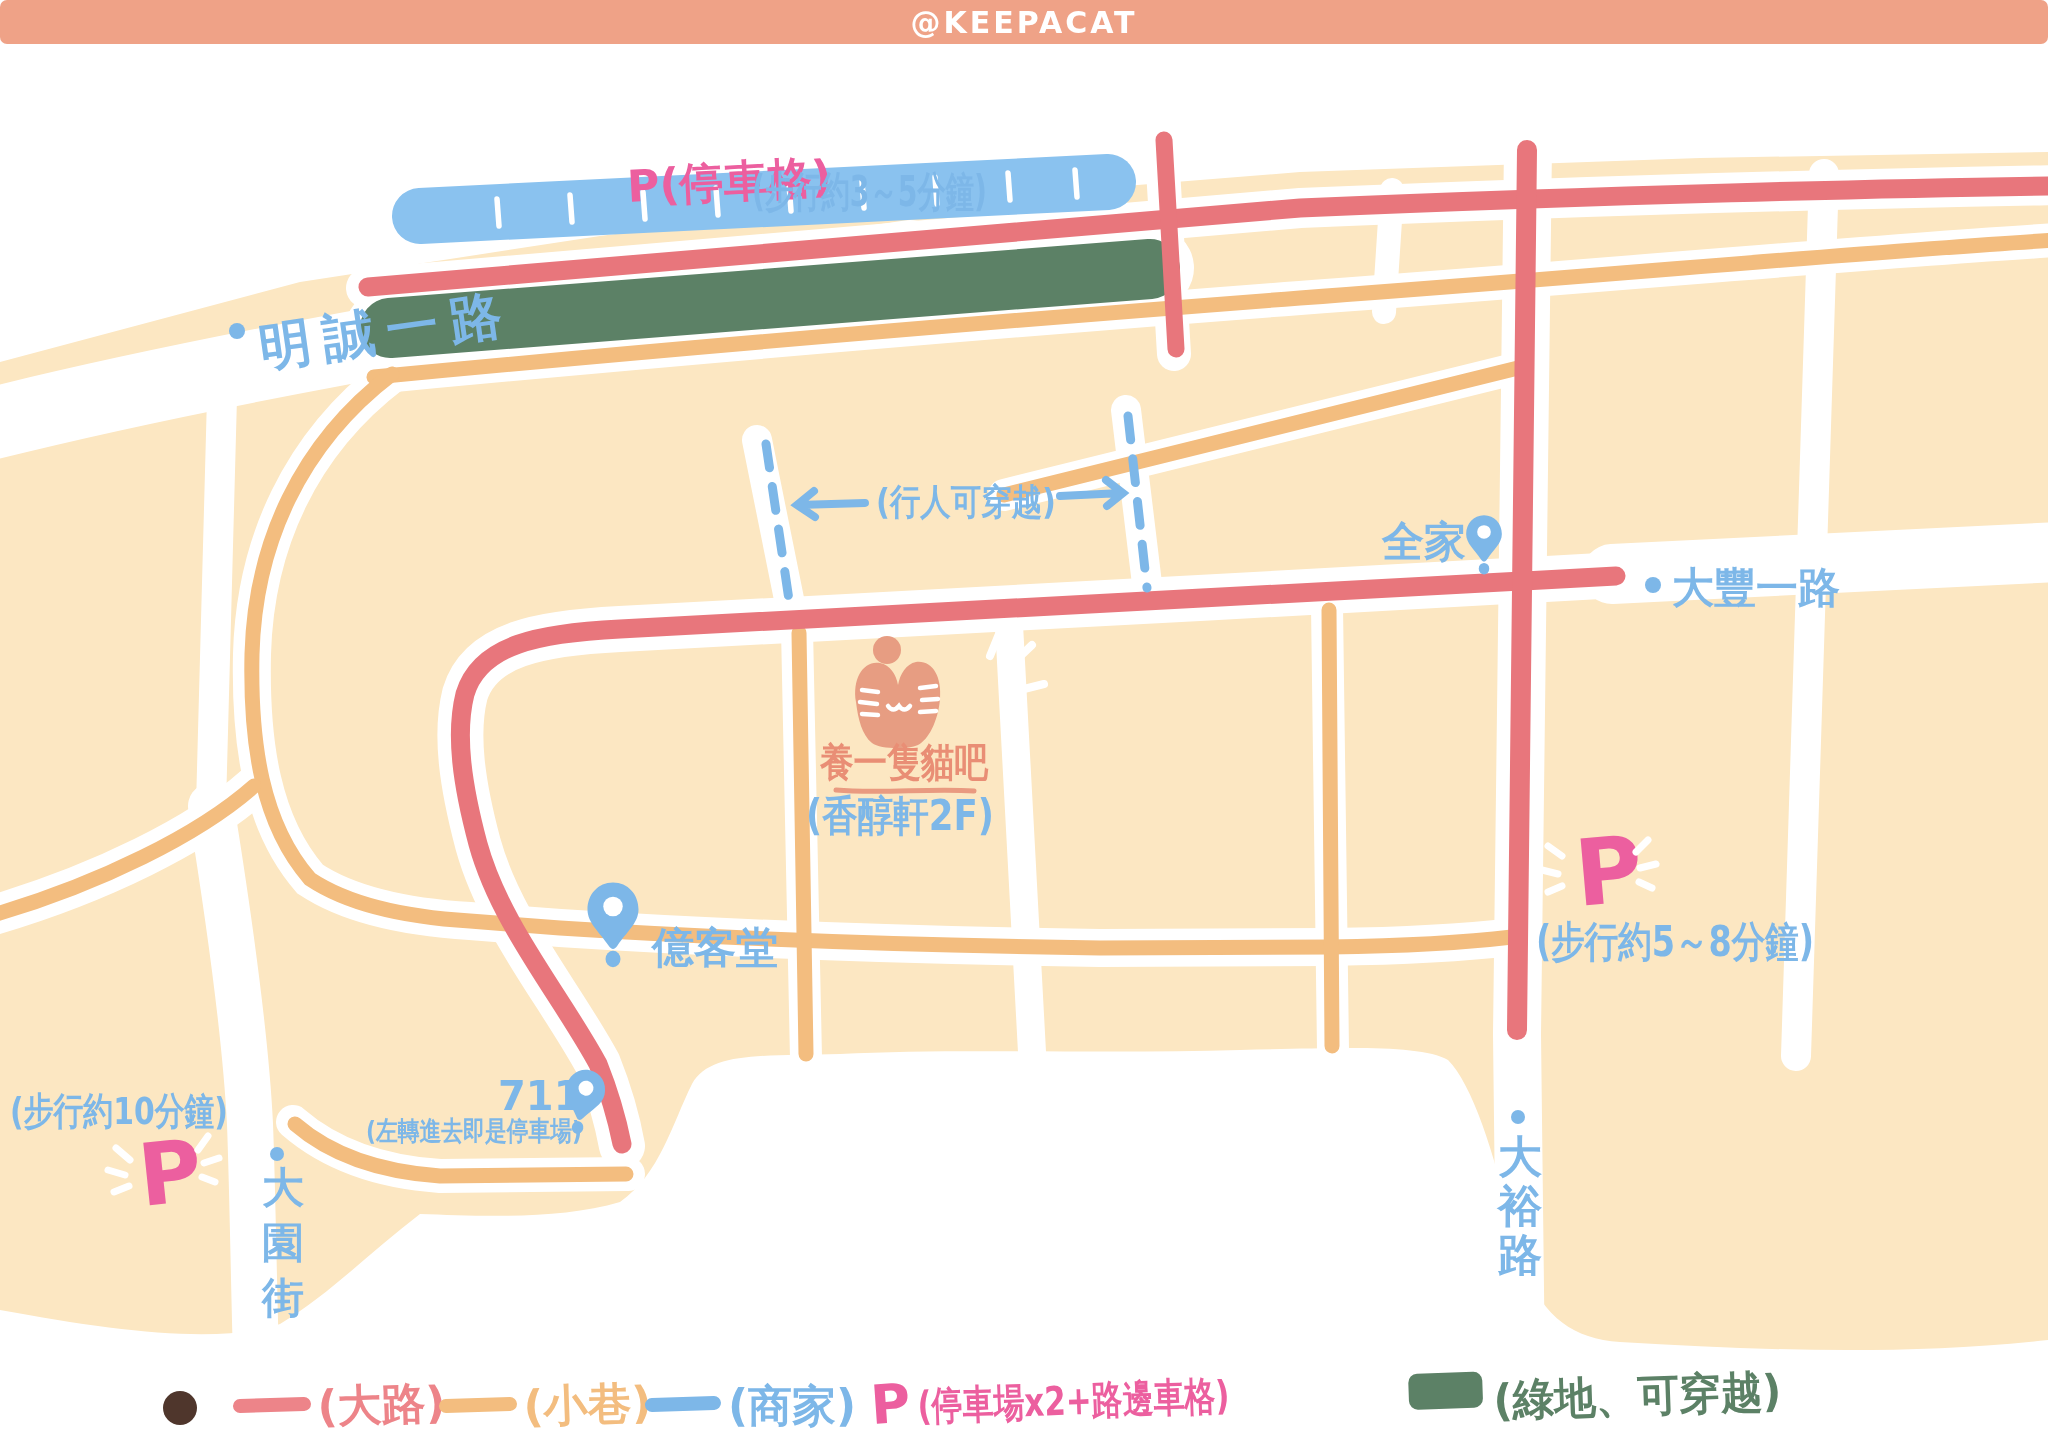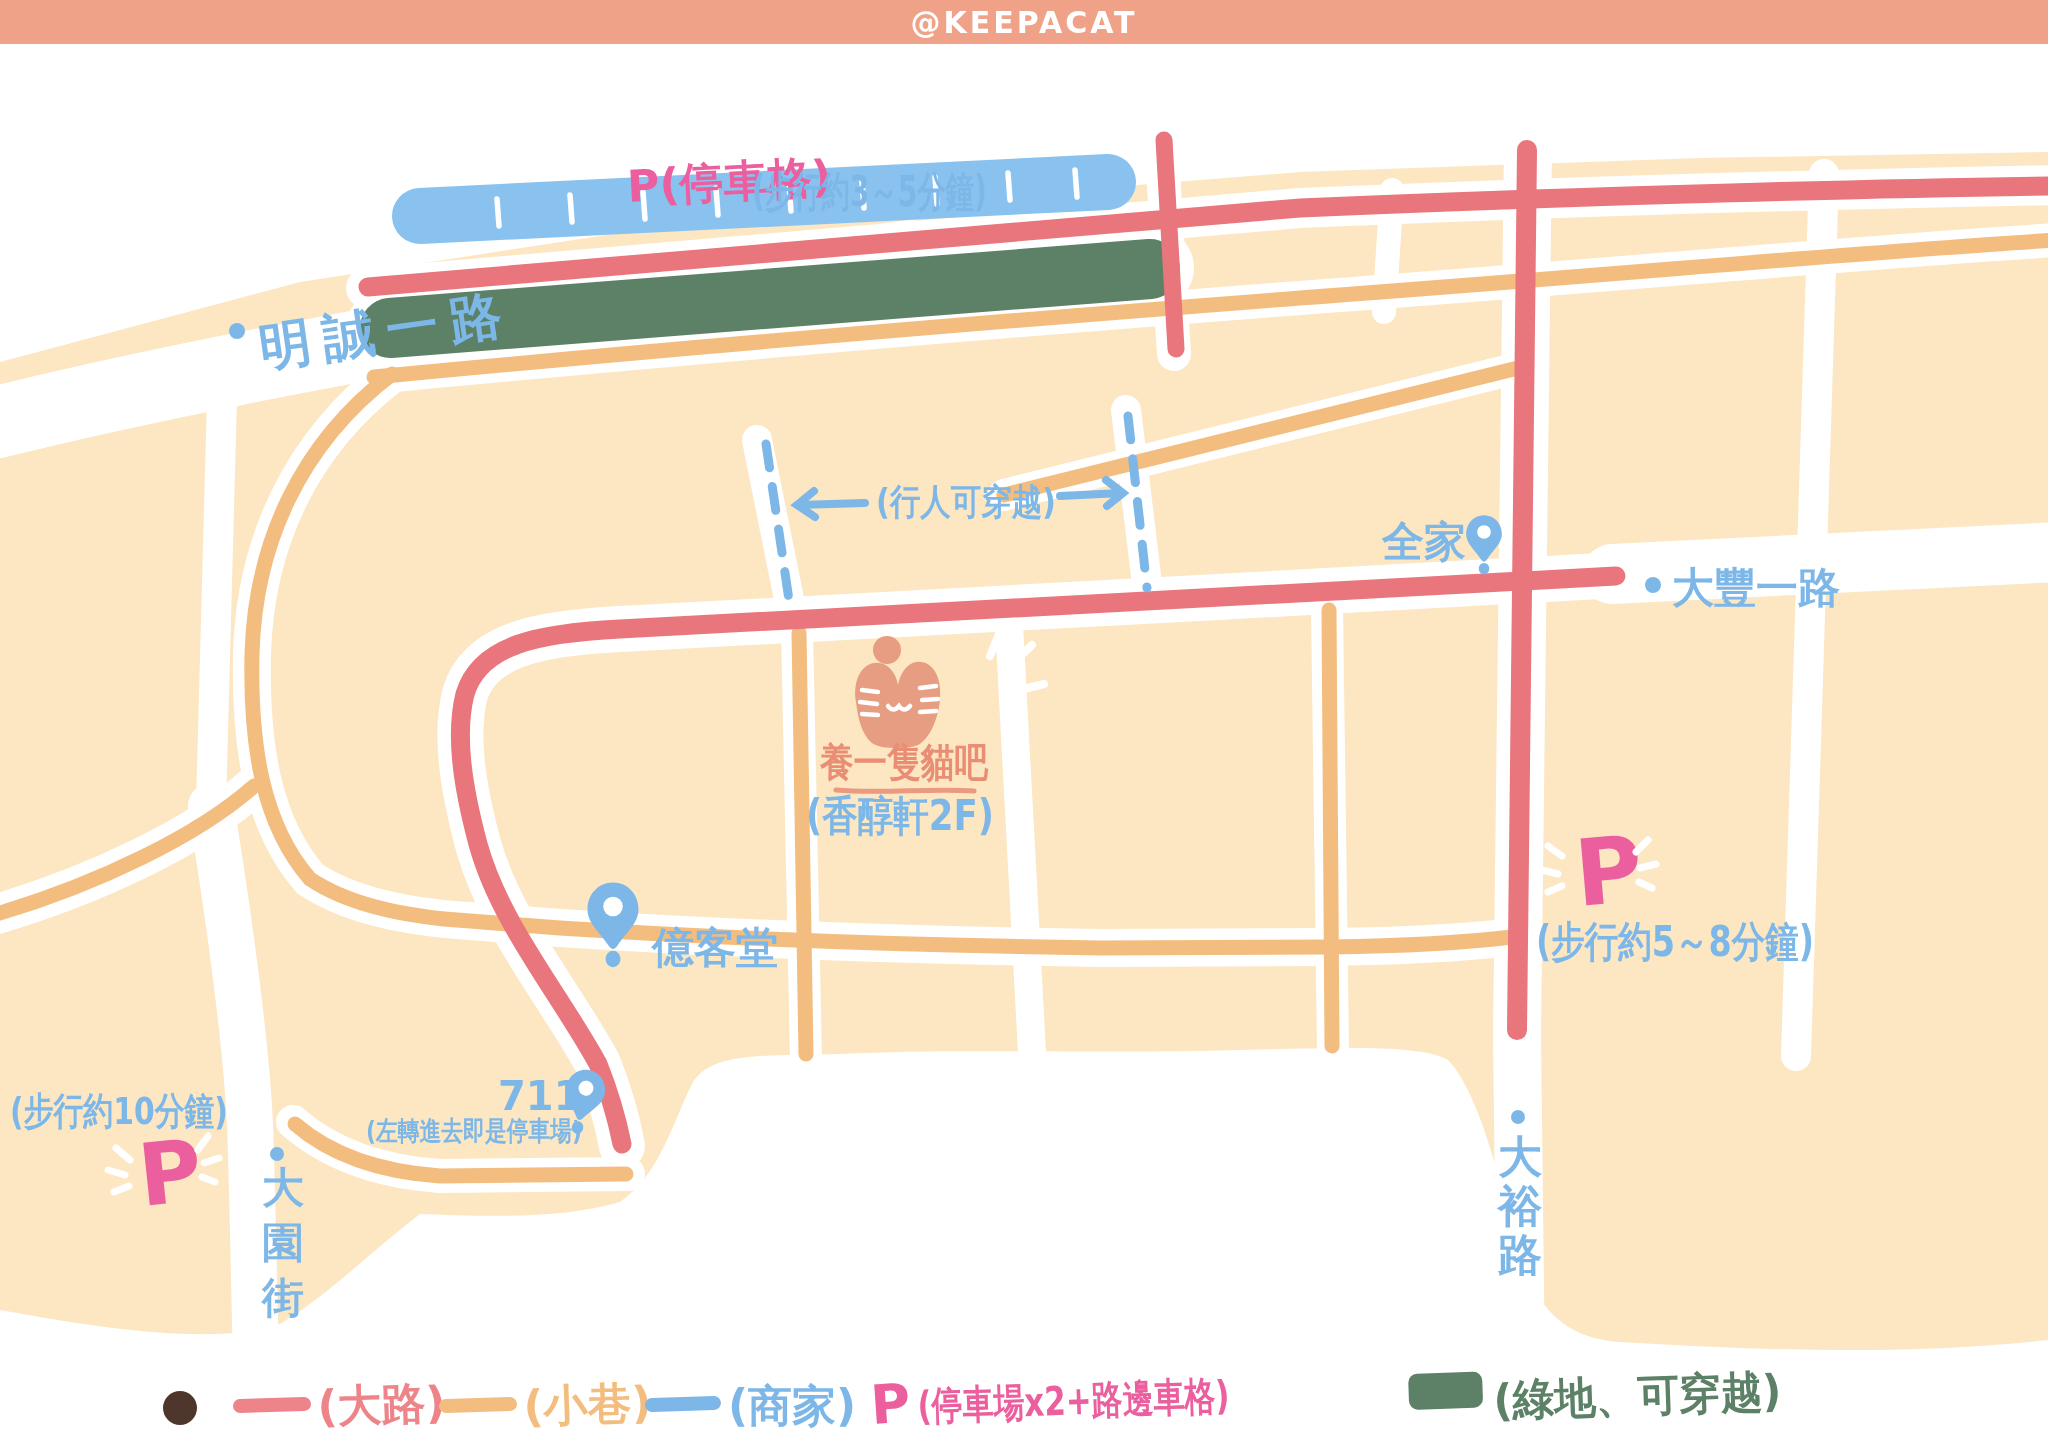--- a/index.html
+++ b/index.html
@@ -1,19 +1,19 @@
 <!DOCTYPE html>
 <html><head>
 <meta charset="utf-8">
 <style>
   html,body{margin:0;padding:0;background:#fff;}
   .stage{position:relative;width:2048px;height:1448px;background:#fff;overflow:hidden;
          font-family:"DejaVu Sans","Liberation Sans",sans-serif;}
   .header{position:absolute;left:0;top:0;width:2048px;height:44px;background:#efa287;
-          display:flex;align-items:center;justify-content:center;}
+          display:flex;align-items:center;justify-content:center;border-radius:7px;}
   .header span{color:#fff;font-size:30px;font-weight:700;letter-spacing:3px;}
   svg text{font-family:"DejaVu Sans","Liberation Sans",sans-serif;font-weight:700;}
   .blue{fill:#7db7e8;}
   .pink{fill:#ec5f9f;}
   .salmon{fill:#e98e75;}
   .green-t{fill:#5c8166;}
 </style>
 </head>
 <body>
 

